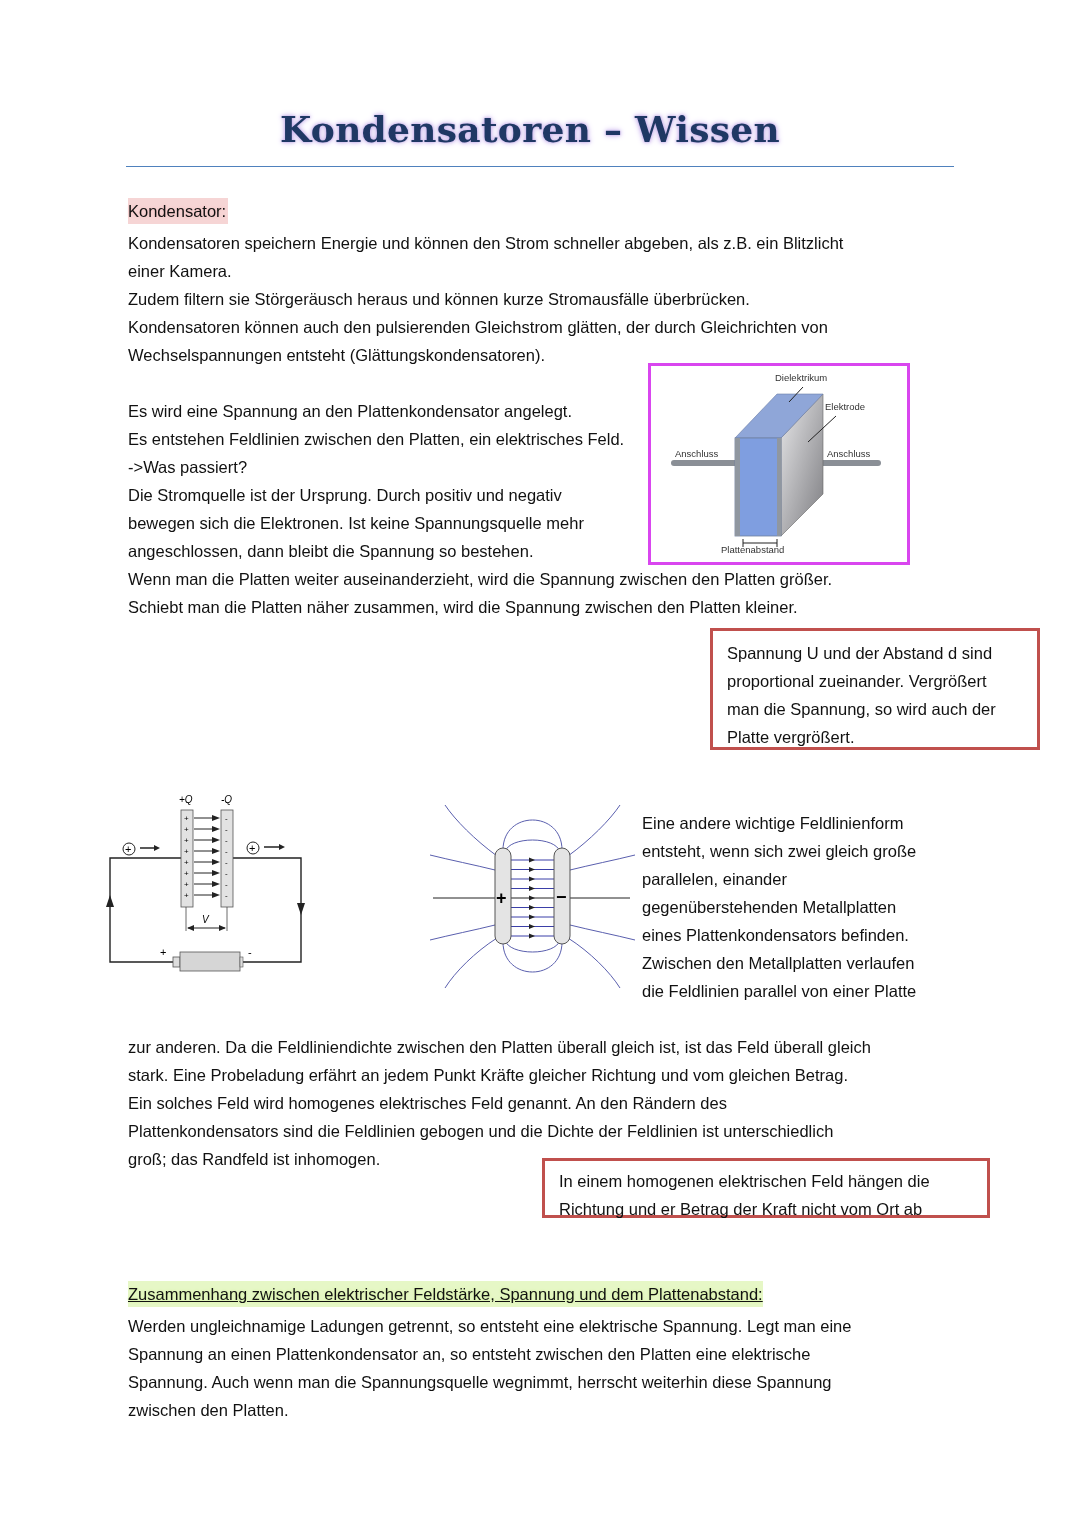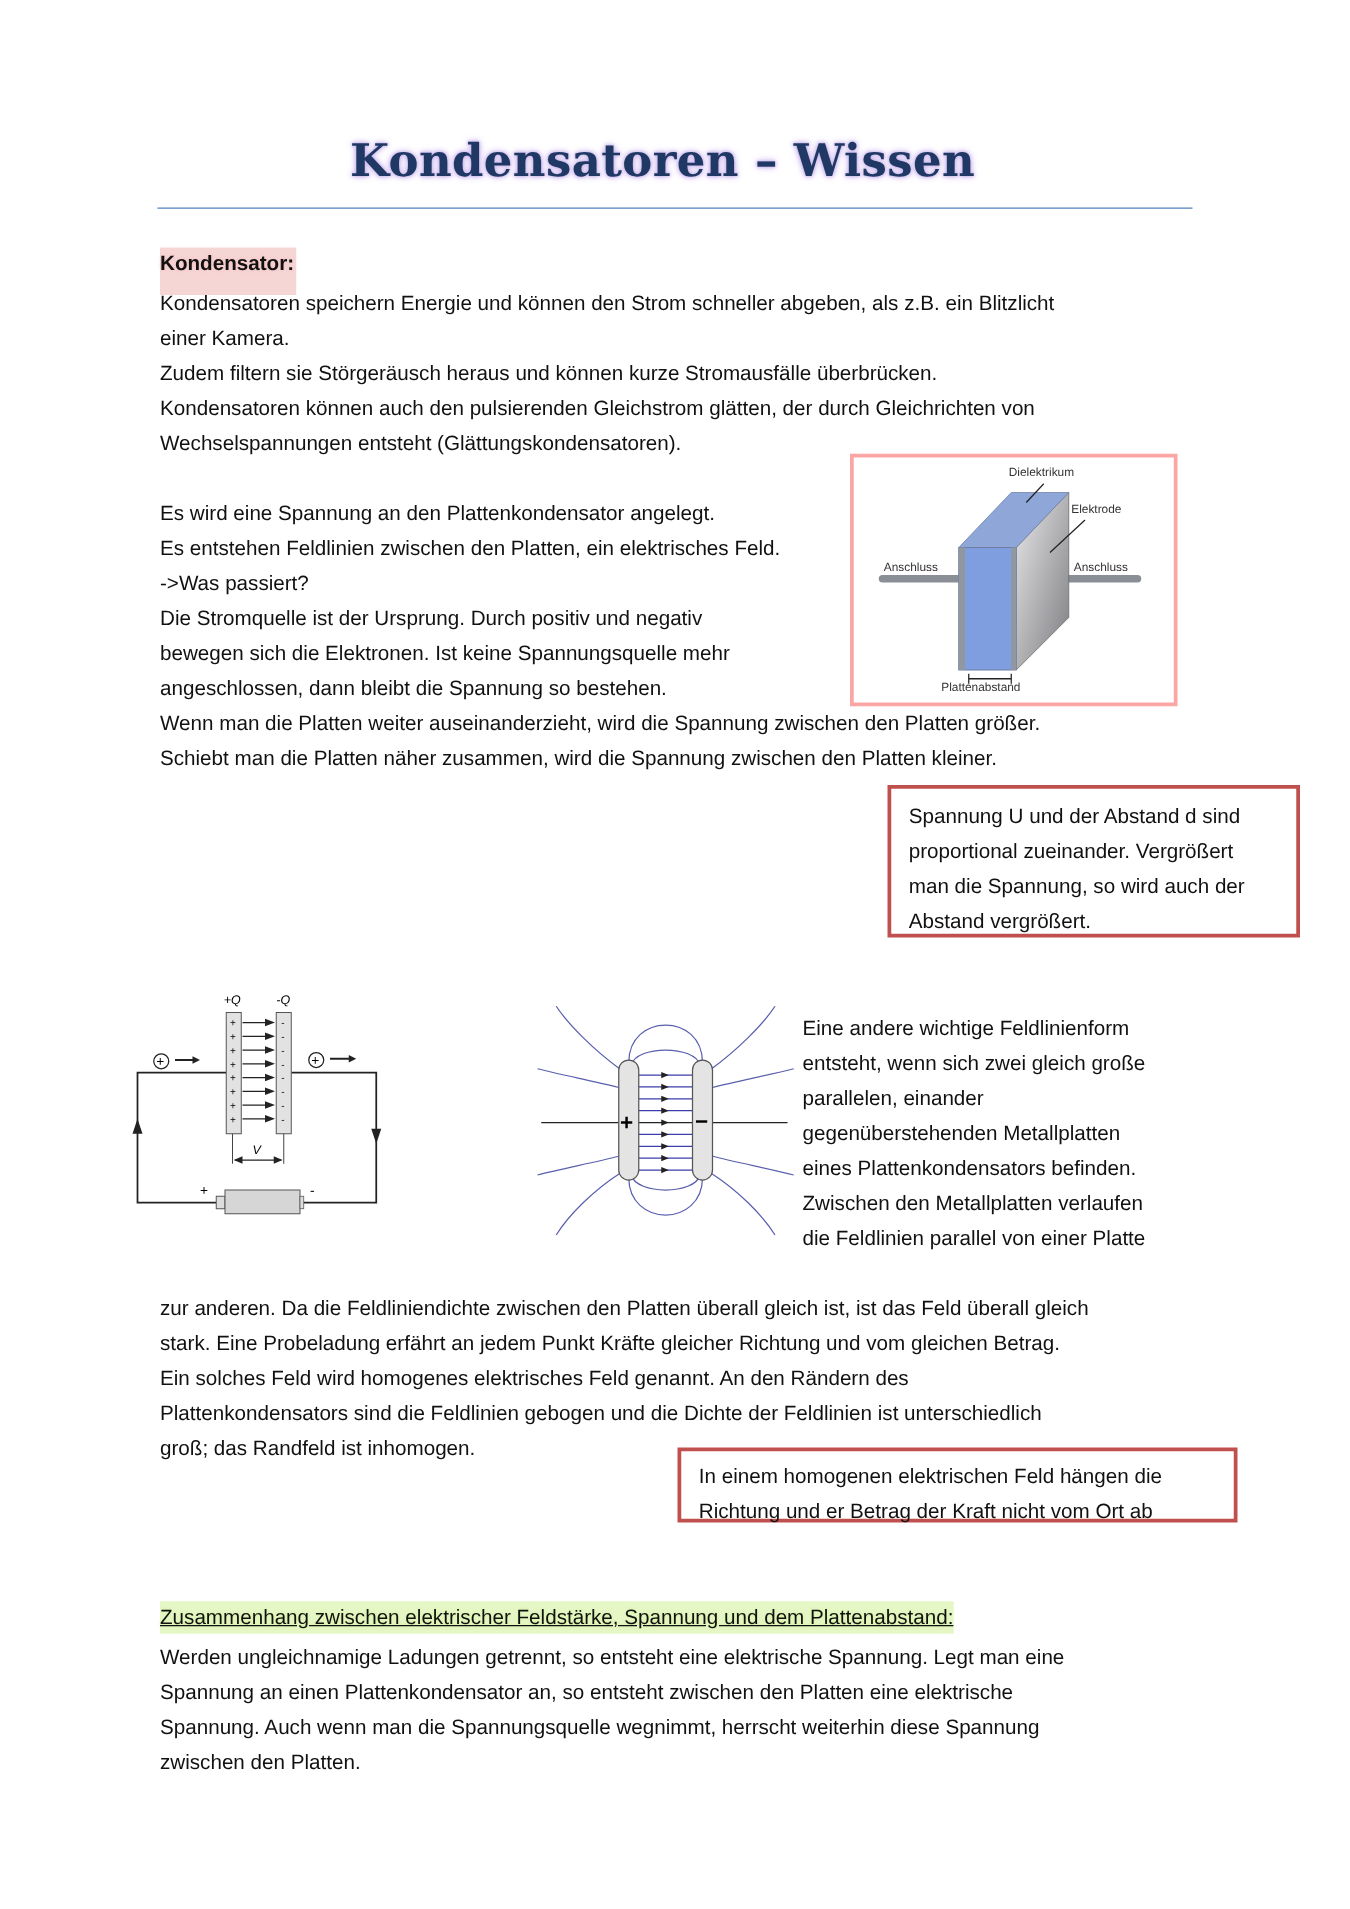--- a/index.html
+++ b/index.html
@@ -8,28 +8,28 @@
     .abs { position: absolute; }
     .title {
       left: 0; width: 1060px; top: 108px; text-align: center;
       font-family: "DejaVu Serif", serif; font-weight: bold; font-size: 36px;
       color: #1f3864; letter-spacing: 0.3px;
       text-shadow: 0 0 4px #c9b3ec, 0 0 7px #d8c6f3, 0 0 2px #b9a0e3;
     }
     .title-rule { left: 126px; top: 166px; width: 828px; height: 0; border-top: 1.5px solid #4f81bd; }
     .txt { font-size: 16.5px; line-height: 28px; color: #111; white-space: nowrap; }
     .h-red {
-      left: 128px; top: 198px; font-weight: bold; font-size: 16.5px; line-height: 26px;
-      background: #f6d5d5; text-shadow: 0 0 3px #f3bcbc; padding: 0 2px 12px 0;
+      left: 128px; top: 198px; font-weight: normal; font-size: 16.5px; line-height: 26px;
+      background: #f6d5d5; text-shadow: 0 0 3px #f3bcbc; padding: 0 2px 0 0;
     }
     .h-green {
       left: 128px; top: 1281px; font-size: 16.5px; line-height: 26px;
       text-decoration: underline; background: #e6f7c6; text-shadow: 0 0 3px #d3f29a;
     }
-    .box-orange { left: 680px; top: 363px; width: 262px; height: 202px; border: 3px solid #fca5a5; box-sizing: border-box; background: #fff; }
+    .box-orange { left: 648px; top: 363px; width: 262px; height: 202px; border: 3px solid #d946ef; box-sizing: border-box; background: #fff; }
     .box-red { border: 3px solid #c0504d; box-sizing: border-box; background: #fff; }
     .box-red .txt { position: absolute; }
     svg text { font-family: "Liberation Sans", sans-serif; }
   </style>
 </head>
 <body>
 
 <div class="abs title">Kondensatoren – Wissen</div>
 <div class="abs title-rule"></div>
 
@@ -86,21 +86,21 @@
     <text x="24" y="91" font-size="9.5" fill="#333">Anschluss</text>
     <text x="176" y="91" font-size="9.5" fill="#333">Anschluss</text>
     <text x="70" y="187" font-size="9.5" fill="#333">Plattenabstand</text>
   </svg>
 </div>
 
 <div class="abs box-red" style="left:710px; top:628px; width:330px; height:122px;">
   <div class="txt" style="left:14px; top:8px;">Spannung U und der Abstand d sind</div>
   <div class="txt" style="left:14px; top:36px;">proportional zueinander. Vergrößert</div>
   <div class="txt" style="left:14px; top:64px;">man die Spannung, so wird auch der</div>
-  <div class="txt" style="left:14px; top:92px;">Abstand vergrößert.</div>
+  <div class="txt" style="left:14px; top:92px;">Platte vergrößert.</div>
 </div>
 
 <div class="abs" style="left:100px; top:785px;">
   <svg width="215" height="190" viewBox="0 0 215 190">
 
     <polyline points="81,73 10,73 10,177 73,177" fill="none" stroke="#222" stroke-width="1.4"></polyline>
     <polyline points="133,73 201,73 201,177 142,177" fill="none" stroke="#222" stroke-width="1.4"></polyline>
     <polygon points="10,110 6,122 14,122" fill="#222"></polygon>
     <polygon points="201,130 197,118 205,118" fill="#222"></polygon>
 

